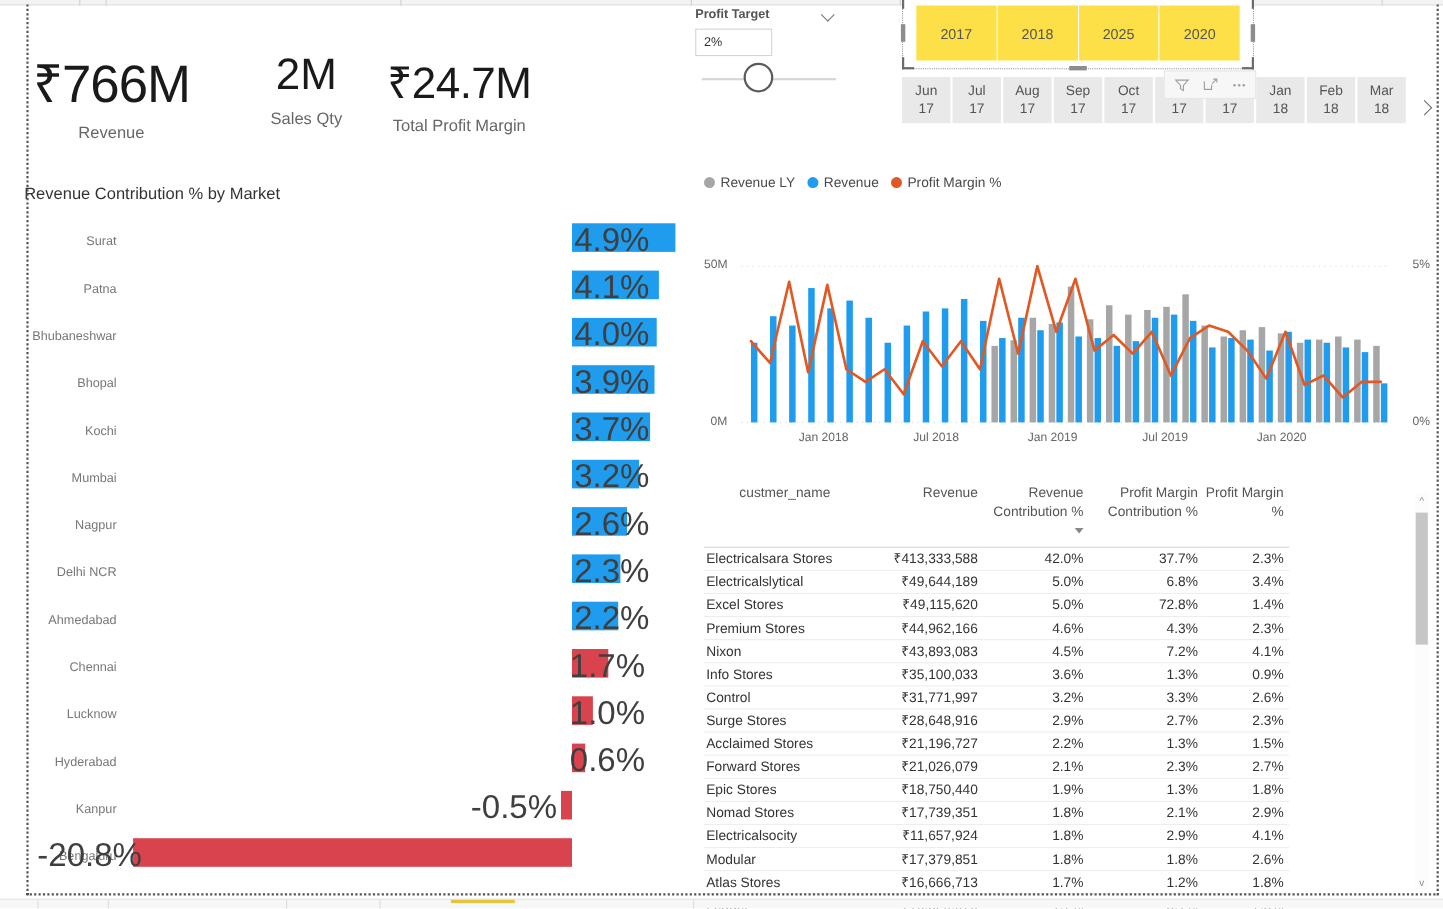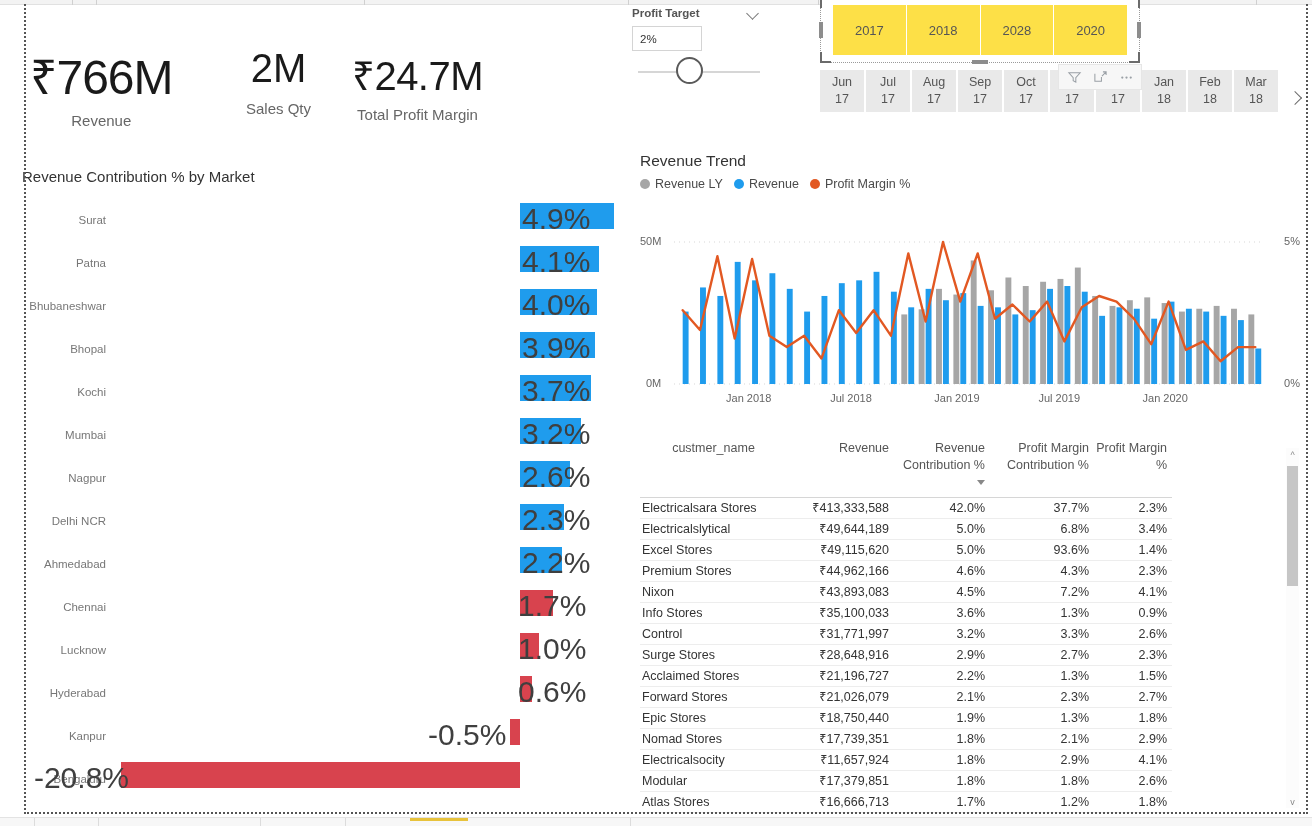--- a/index.html
+++ b/index.html
@@ -200,21 +200,21 @@
     <div class="pt-track-wrap">
       <div class="pt-track"></div>
       <div class="pt-thumb"></div>
     </div>
   </div>
 
   <div class="year-slicer">
     <div class="year-inner" id="year-tiles">
         <div class="year-tile">2017</div>
         <div class="year-tile">2018</div>
-        <div class="year-tile">2028</div>
+        <div class="year-tile">2025</div>
         <div class="year-tile">2020</div>
       </div>
     <div class="corner tl"></div>
     <div class="corner tr"></div>
     <div class="corner bl"></div>
     <div class="corner br"></div>
 
     <div class="edge-h bot"></div>
     <div class="edge-v left"></div>
     <div class="edge-v right"></div>
@@ -357,21 +357,20 @@
         </div>
         <div class="bar-row" style="height: 0px;">
           <div class="cat-label" style="left: 0px; width: 84px; top: 572.5px;">Bengaluru</div>
           <div class="bar-rect" style="background: rgb(216, 67, 78); height: 26px; top: 561.5px; width: 399.36px; left: 98.64px;"></div>
           <div class="bar-val" style="top: 560.5px; right: 493px;">-20.8%</div>
         </div>
       </div>
   </div>
 
   <div class="trend">
-    <div class="trend-title">Revenue Trend</div>
     <div class="trend-legend" id="trend-legend">
         <span class="lg">
           <span class="dot" style="background: rgb(166, 166, 166);"></span>
           <span>Revenue LY</span>
         </span>
         <span class="lg">
           <span class="dot" style="background: rgb(31, 156, 237);"></span>
           <span>Revenue</span>
         </span>
         <span class="lg">
@@ -464,21 +463,21 @@
             <td>Electricalslytical</td>
             <td class="num">₹49,644,189</td>
             <td class="num">5.0%</td>
             <td class="num">6.8%</td>
             <td class="num">3.4%</td>
           </tr>
           <tr>
             <td>Excel Stores</td>
             <td class="num">₹49,115,620</td>
             <td class="num">5.0%</td>
-            <td class="num">93.6%</td>
+            <td class="num">72.8%</td>
             <td class="num">1.4%</td>
           </tr>
           <tr>
             <td>Premium Stores</td>
             <td class="num">₹44,962,166</td>
             <td class="num">4.6%</td>
             <td class="num">4.3%</td>
             <td class="num">2.3%</td>
           </tr>
           <tr>

